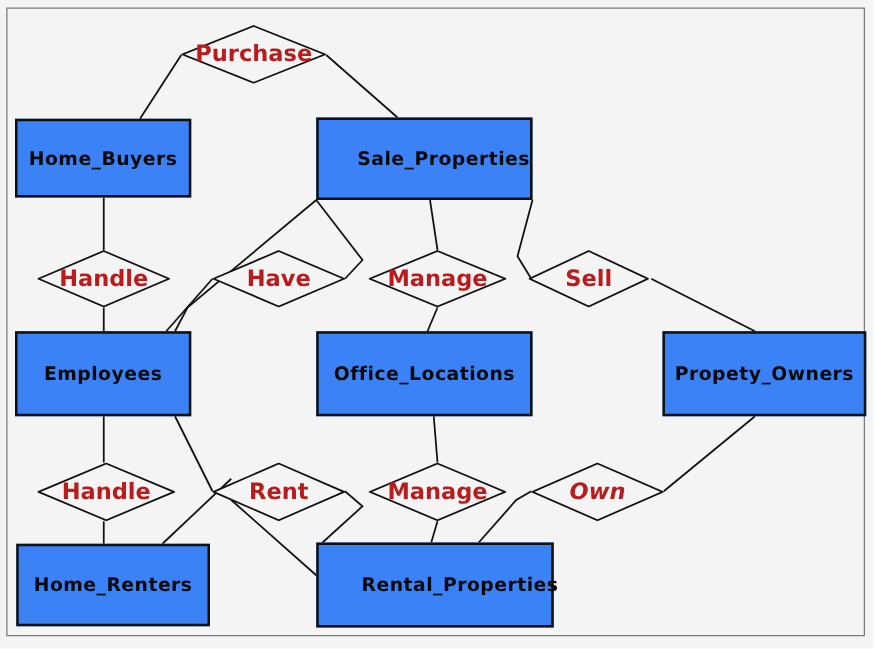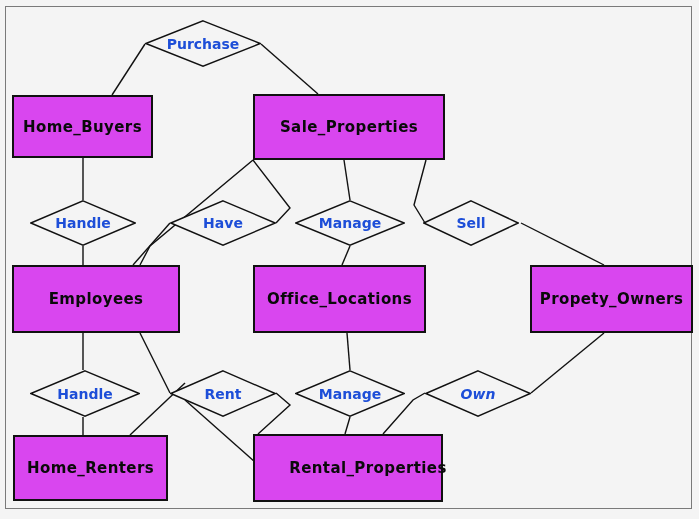--- a/index.html
+++ b/index.html
@@ -31,21 +31,21 @@
   #er-svg {
     position: absolute;
     left: 0;
     top: 0;
     width: 699px;
     height: 519px;
   }
   .entity-box {
     position: absolute;
     border: 2px solid #111111;
-    background: #d946ef;
+    background: #3b82f6;
     box-sizing: border-box;
     display: flex;
     align-items: center;
     justify-content: center;
     z-index: 5;
   }
   .entity-label {
     font-family: "DejaVu Sans", sans-serif;
     font-weight: bold;
     font-size: 15px;
@@ -56,22 +56,22 @@
   .rel-wrap {
     position: absolute;
     z-index: 6;
     display: flex;
     align-items: center;
     justify-content: center;
   }
   .rel-label {
     font-family: "DejaVu Sans", sans-serif;
     font-weight: bold;
-    font-size: 14px;
-    color: #1d4ed8;
+    font-size: 18px;
+    color: #b91c1c;
     white-space: nowrap;
     position: relative;
     z-index: 2;
   }
   .rel-diamond {
     position: absolute;
     left: 0;
     top: 0;
     width: 100%;
     height: 100%;
@@ -106,24 +106,24 @@
       <polyline points="347,333 350,370" fill="none" stroke="#111111" stroke-width="1.4"></polyline>
       <polyline points="350,417 345,434" fill="none" stroke="#111111" stroke-width="1.4"></polyline>
       <polyline points="425,393 413,400 383,434" fill="none" stroke="#111111" stroke-width="1.4"></polyline>
       <polyline points="531,393 604,333" fill="none" stroke="#111111" stroke-width="1.4"></polyline>
     </svg>
 
   <div id="entities-layer">
       <div class="entity-box" style="left: 12px; top: 95px; width: 141px; height: 63px;">
         <span class="entity-label">Home_Buyers</span>
       </div>
-      <div class="entity-box" style="left: 253px; top: 94px; width: 192px; height: 66px;">
+      <div class="entity-box" style="left: 253px; top: 94px; width: 173px; height: 66px; justify-content: flex-end;">
         <span class="entity-label">Sale_Properties</span>
       </div>
-      <div class="entity-box" style="left: 12px; top: 265px; width: 168px; height: 68px;">
+      <div class="entity-box" style="left: 12px; top: 265px; width: 141px; height: 68px;">
         <span class="entity-label">Employees</span>
       </div>
       <div class="entity-box" style="left: 253px; top: 265px; width: 173px; height: 68px;">
         <span class="entity-label">Office_Locations</span>
       </div>
       <div class="entity-box" style="left: 530px; top: 265px; width: 163px; height: 68px;">
         <span class="entity-label">Propety_Owners</span>
       </div>
       <div class="entity-box" style="left: 13px; top: 435px; width: 155px; height: 66px;">
         <span class="entity-label">Home_Renters</span>

